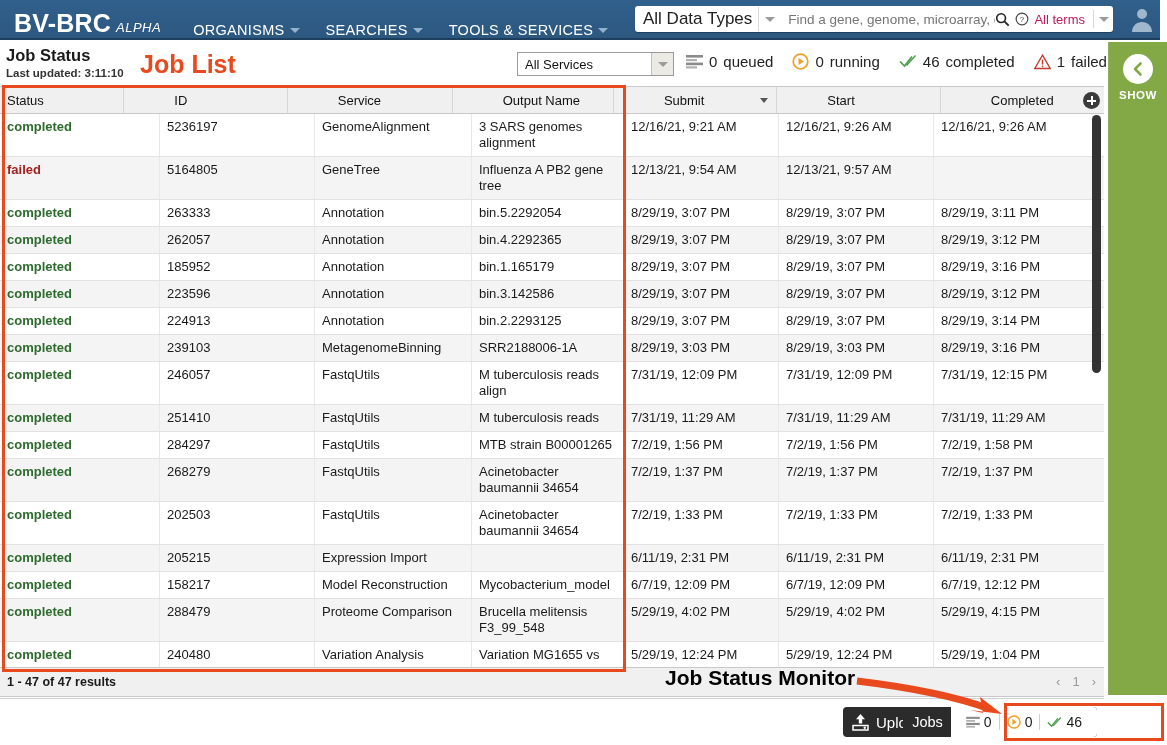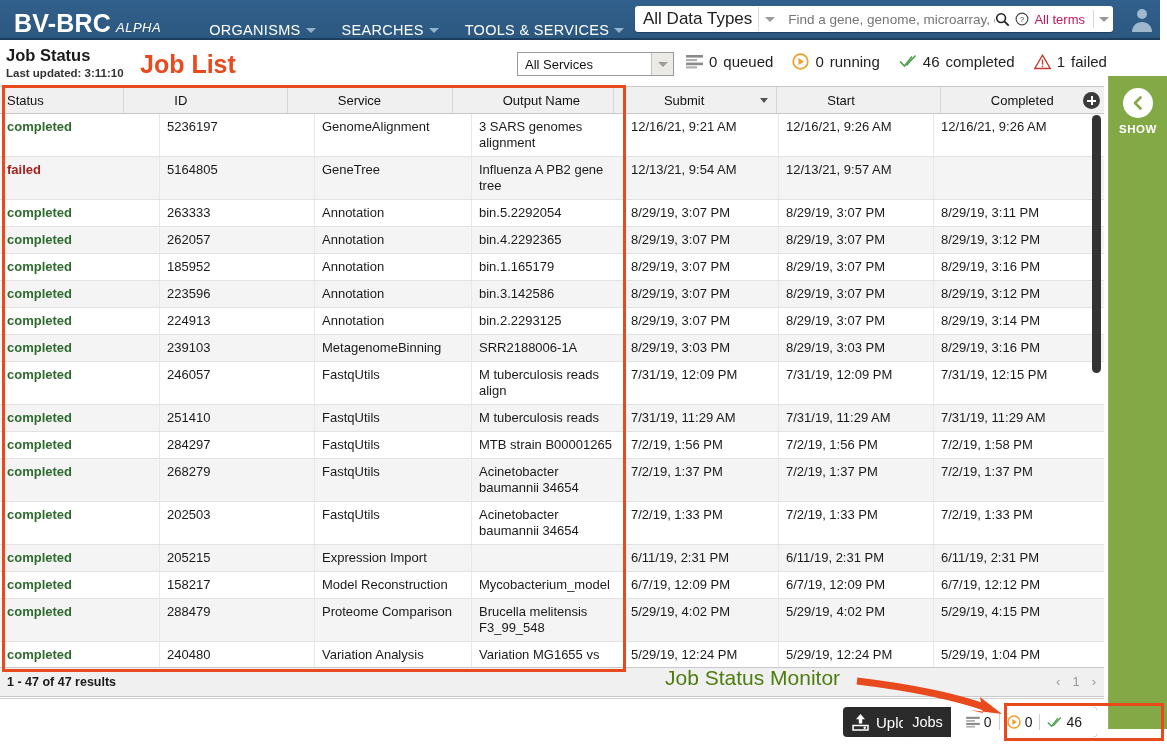--- a/index.html
+++ b/index.html
@@ -14,21 +14,21 @@
   
   .topnav {
     position: absolute; left: 0; top: 0; width: 1160px; height: 40px;
     background: #2e5f8a;
     background: linear-gradient(#31608c, #2c5880);
     border-bottom: 2px solid #1d3e5c;
     display: flex; align-items: flex-end; gap: 12px;
   }
   .brand { margin-left: 14px; color: #fff; font-size: 25px; font-weight: bold; letter-spacing: .2px; }
   .brand-alpha { font-size: 13px; font-style: italic; font-weight: normal; margin-left: 5px; letter-spacing: .5px; }
-  .navitems { display: flex; align-items: center; margin-left: 36px; gap: 26px; }
+  .navitems { display: flex; align-items: center; margin-left: 20px; gap: 26px; }
   .navitem { color: #ffffff; font-size: 14.5px; letter-spacing: .3px; cursor: pointer; display: flex; align-items: center; gap: 5px; }
   .caret-dn {
     width: 0; height: 0; border-left: 5px solid transparent; border-right: 5px solid transparent;
     border-top: 5px solid #93b2cd; display: inline-block;
   }
 
   .searchwrap {
     position: absolute; left: 635px; top: 6px; width: 478px; height: 26px;
     background: #fff; border-radius: 3px; display: flex; align-items: center;
     box-shadow: 0 1px 1px rgba(0,0,0,.3);
@@ -43,21 +43,21 @@
   .icon-search { width: 15px; height: 15px; }
   .icon-help { width: 14px; height: 14px; }
   .avatar-btn { position: absolute; left: 1128px; top: 5px; width: 28px; height: 28px; }
 
   
   .statusbar { position: absolute; left: 0; top: 40px; width: 1104px; height: 46px; background: #fff; }
   .js-title { position: absolute; left: 6px; top: 6px; font-size: 16.5px; font-weight: bold; color: #1a1a1a; }
   .js-sub { position: absolute; left: 6px; top: 27px; font-size: 11.5px; font-weight: bold; color: #333; }
 
   .anno-joblist { position: absolute; left: 140px; top: 50px; font-size: 25px; font-weight: bold; color: #e8491d; font-family: "Liberation Sans", sans-serif; }
-  .anno-monitor { position: absolute; left: 665px; top: 666px; font-size: 21px; font-weight: normal; color: #4d7c0f; }
+  .anno-monitor { position: absolute; left: 665px; top: 666px; font-size: 21px; font-weight: bold; color: #000000; }
 
   .svc-select {
     position: absolute; left: 517px; top: 52px; width: 157px; height: 24px;
     border: 1px solid #9a9a9a; background: #fff; display: flex; align-items: center;
   }
   .svc-label { font-size: 13px; color: #111; padding-left: 7px; flex: 1; }
   .svc-arrow { width: 22px; height: 22px; background: #eceae5; border-left: 1px solid #c2c2c2; display: flex; align-items: center; justify-content: center; }
 
   .counters { position: absolute; left: 686px; top: 53px; display: flex; align-items: center; gap: 19px; }
   .counter { display: flex; align-items: center; gap: 6px; font-size: 15px; color: #222; }
@@ -107,21 +107,21 @@
   }
   .jobs-label { padding-right: 8px; }
   .jobs-counts { background: #fff; height: 30px; display: flex; align-items: center; gap: 0; padding: 0 8px; }
   .jc { display: flex; align-items: center; gap: 4px; font-size: 14px; color: #1a1a1a; padding: 0 7px; }
   .jc + .jc { border-left: 1px solid #cfcfcf; }
 
   
   .greenpanel {
     position: absolute; left: 1108px; top: 42px; width: 59px; height: 653px;
     background: #83a947; border-left: 1px solid #8fae5e;
-    display: flex; flex-direction: column; align-items: center; padding-top: 12px; margin-top: 34px;
+    display: flex; flex-direction: column; align-items: center; padding-top: 12px;
   }
   .show-circle { width: 30px; height: 30px; border-radius: 50%; background: #fff; display: flex; align-items: center; justify-content: center; }
   .show-text { color: #fff; font-size: 11.5px; font-weight: bold; letter-spacing: .5px; margin-top: 5px; }
 
   
   .anno-box {
     position: absolute; border: 3px solid #e8491d; pointer-events: none;
   }
   .anno-box-joblist { left: 2px; top: 85px; width: 624px; height: 587px; }
   .anno-box-jobs { left: 1004px; top: 703px; width: 160px; height: 38px; }

